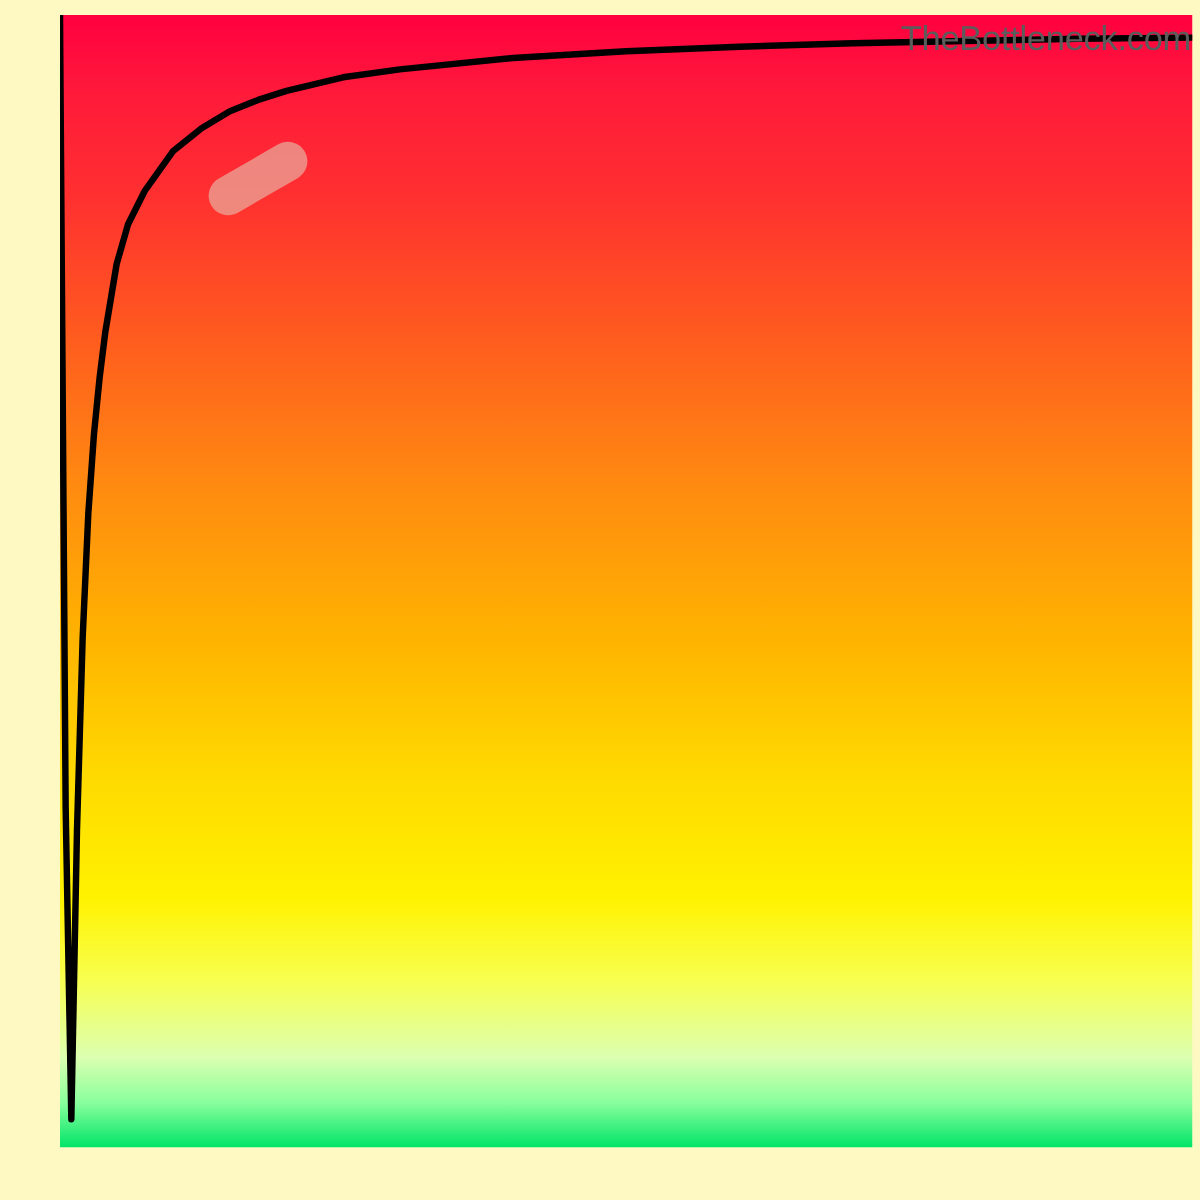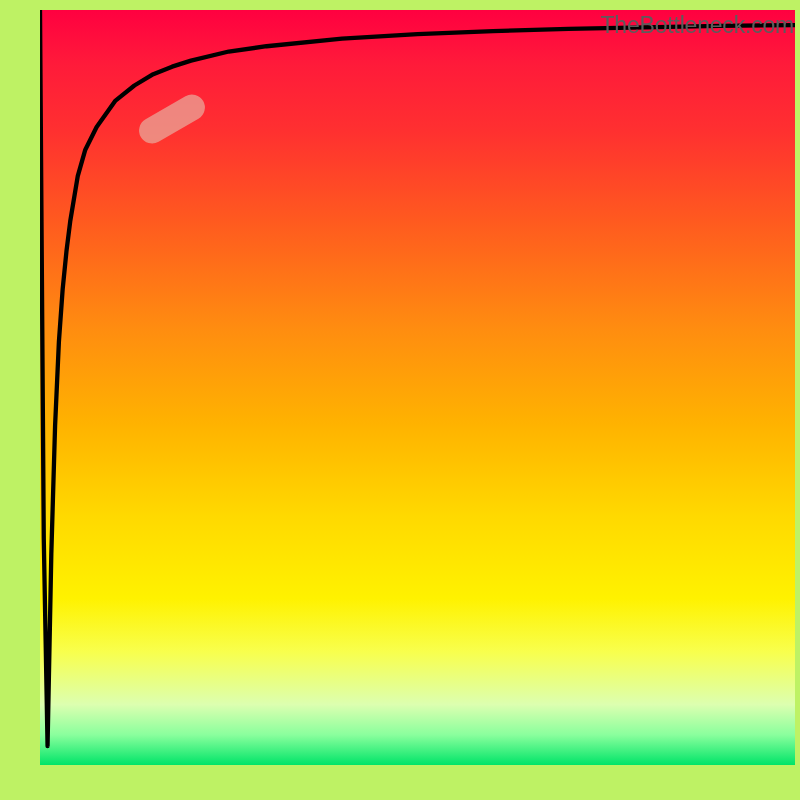--- a/index.html
+++ b/index.html
@@ -8,21 +8,21 @@
     width: 800px;
     height: 800px;
     overflow: hidden;
     background: #000;
     font-family: Arial, Helvetica, sans-serif;
   }
   .frame {
     position: relative;
     width: 800px;
     height: 800px;
-    background: #bef264;
+    background: #fef9c3;
   }
   .plot-area {
     position: absolute;
     left: 40px;
     top: 10px;
     width: 755px;
     height: 755px;
     overflow: hidden;
   }
   .gradient-bg {

